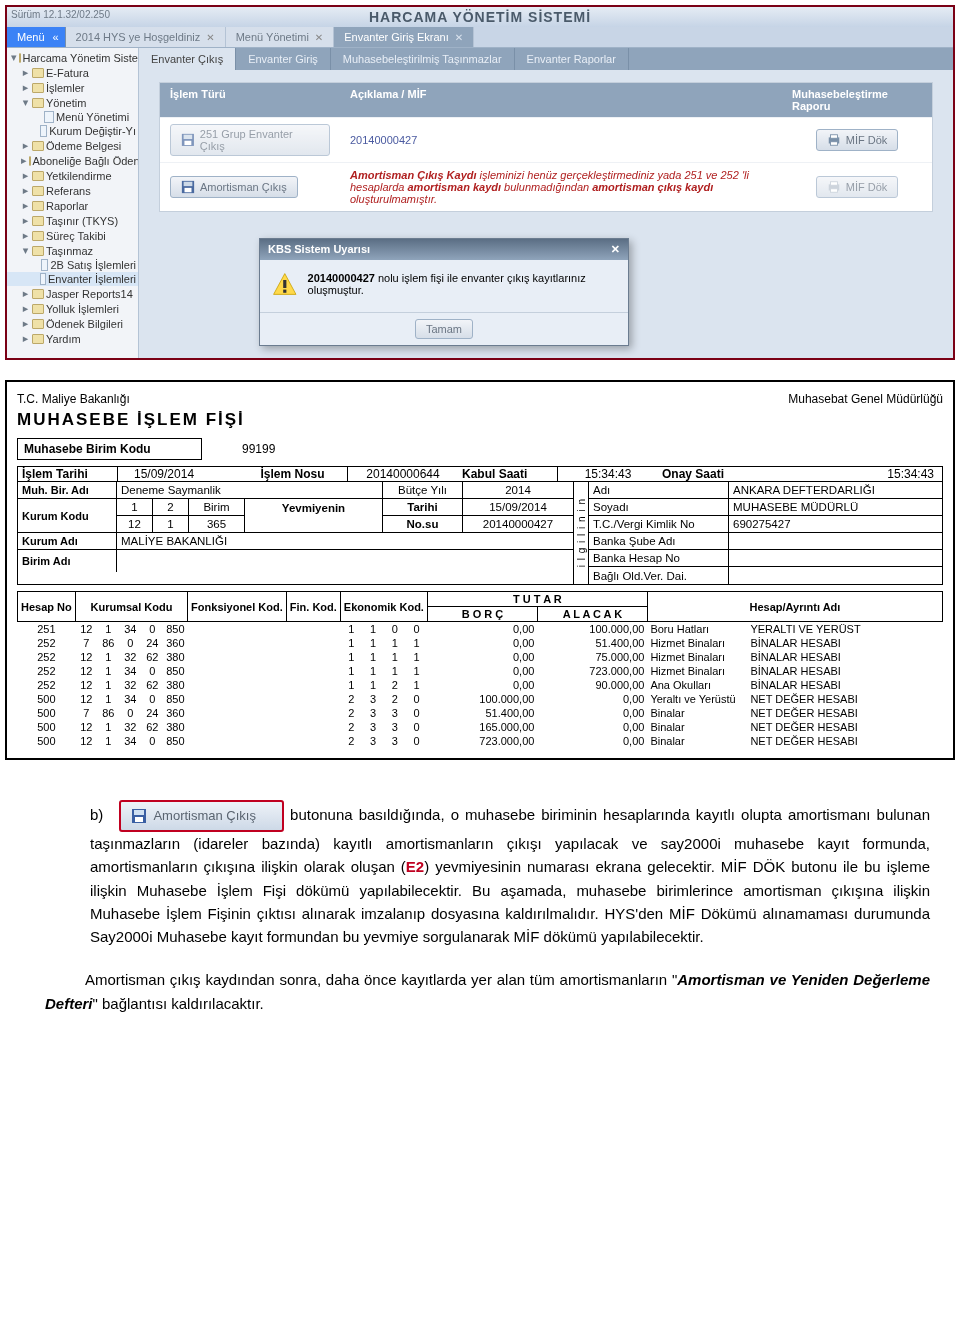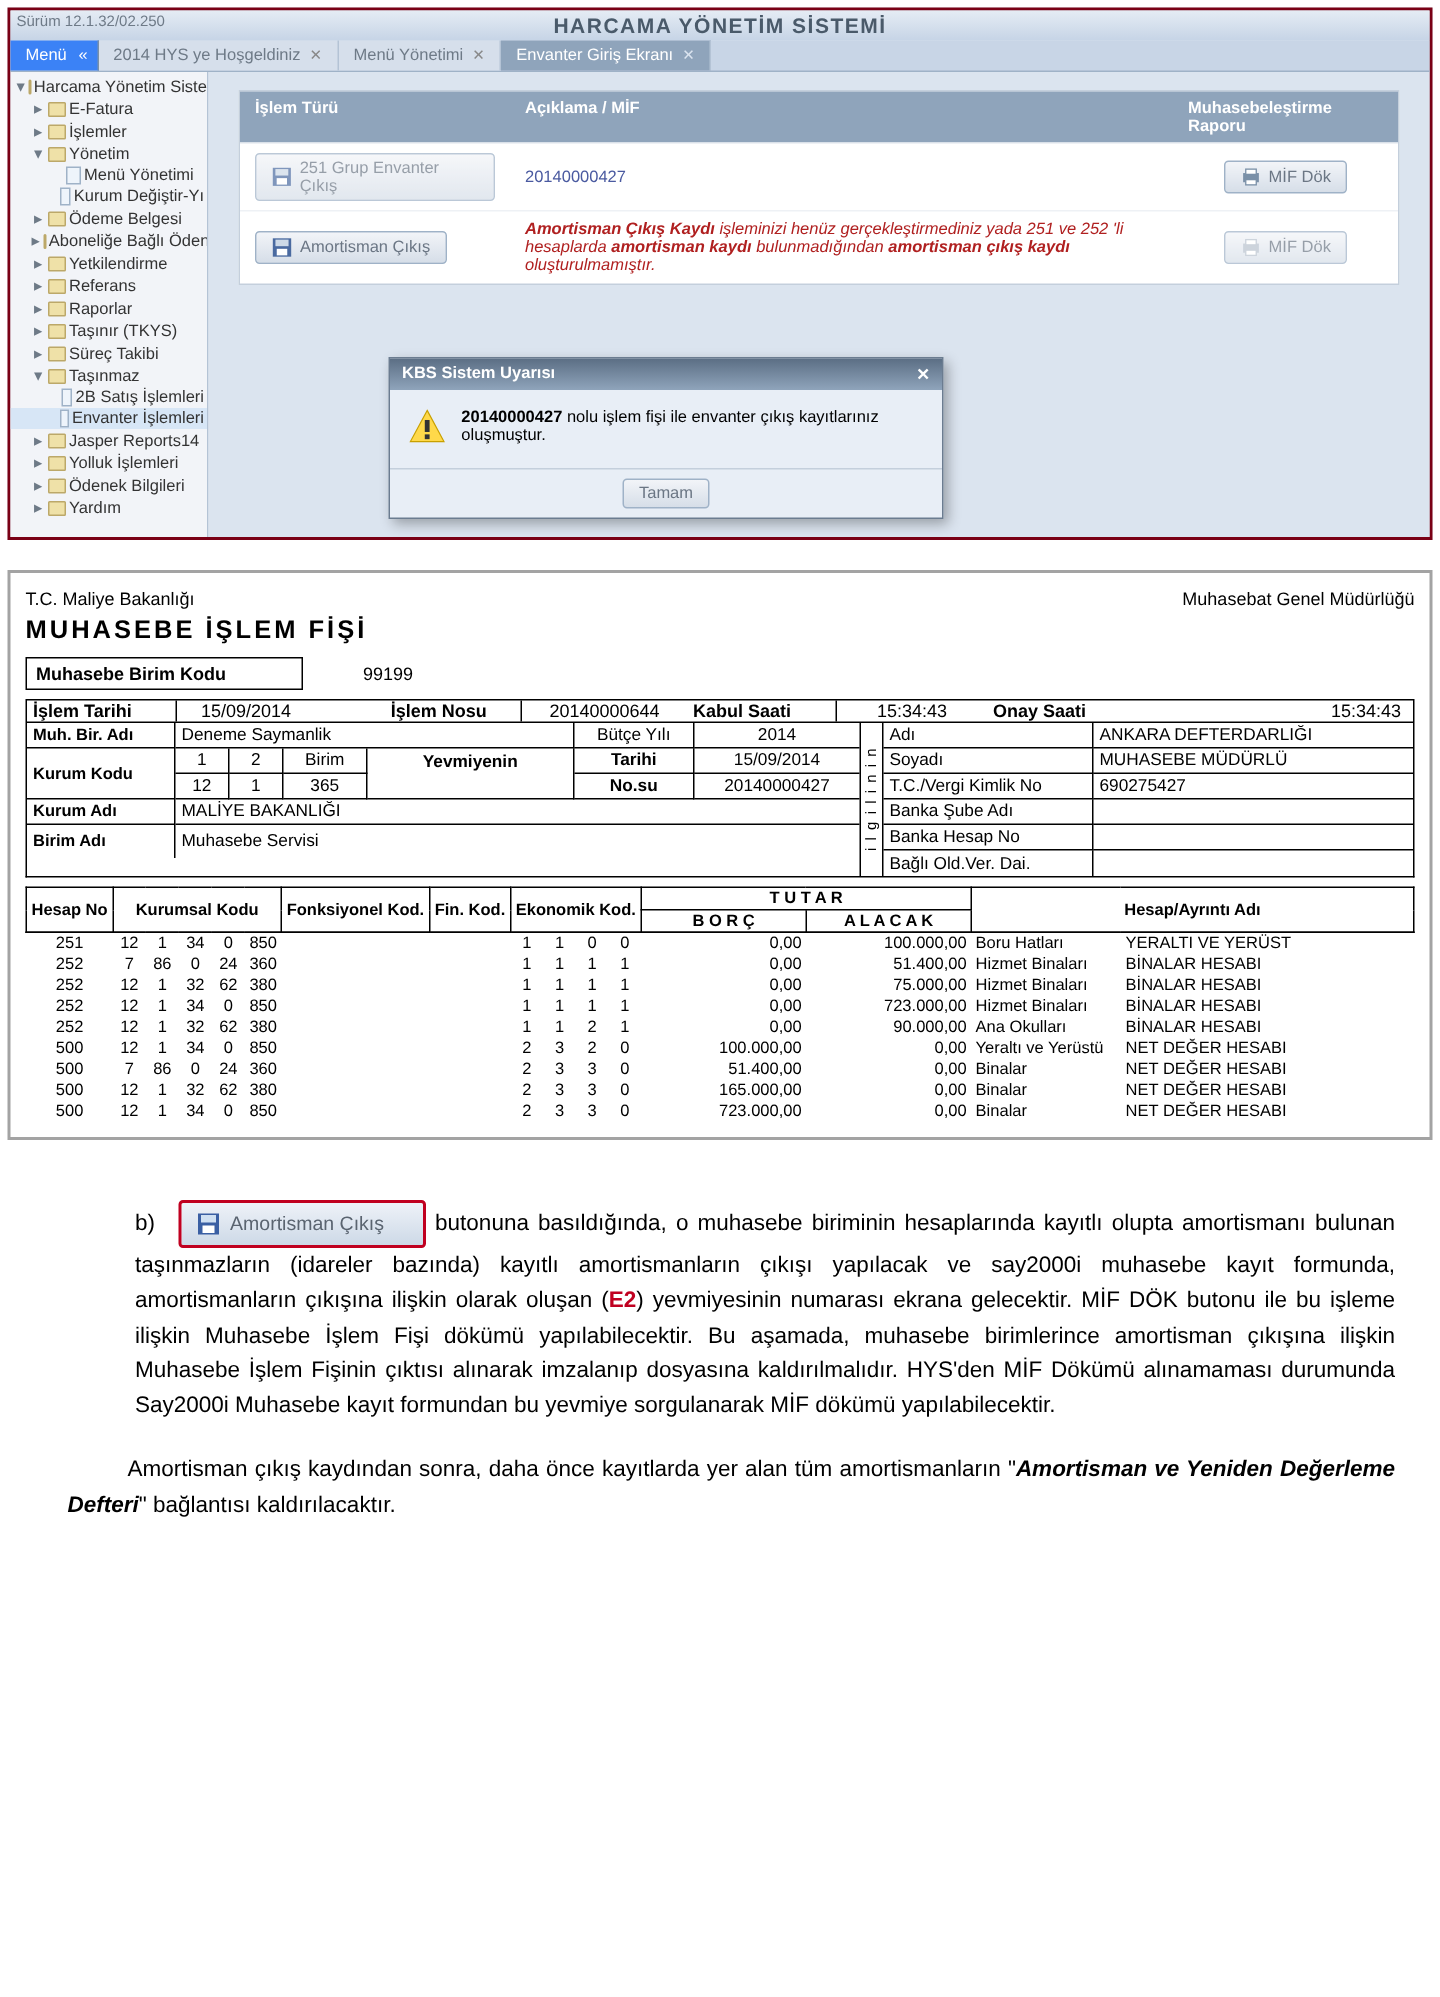--- a/index.html
+++ b/index.html
@@ -46,21 +46,21 @@
   .btn-g.disabled{opacity:.7;}
   .warn{color:#b02020; font-style:italic; font-size:11px;}
 
   .modal{position:absolute; left:120px; top:190px; width:370px; border:1px solid #6b7c90; box-shadow:3px 3px 8px rgba(0,0,0,.3); background:#e8eef6;}
   .modal-h{background:linear-gradient(#5b6e84,#8fa4bb); color:#fff; font-size:11px; font-weight:bold; padding:4px 8px; display:flex; justify-content:space-between;}
   .modal-b{display:flex; align-items:flex-start; gap:10px; padding:12px; font-size:11px;}
   .warn-icon{width:28px;height:28px;}
   .modal-f{text-align:center; padding:6px; border-top:1px solid #c4cfdc;}
 
   
-  .doc-wrap{border:2px solid #a3a3a3; margin:20px 5px 5px 5px; padding:10px; font-size:12px;}
+  .doc-wrap{border:2px solid #000000; margin:20px 5px 5px 5px; padding:10px; font-size:12px;}
   .doc-top{display:flex; justify-content:space-between;}
   .doc-title{font-size:17px; font-weight:bold; letter-spacing:2px; margin:4px 0 8px 0;}
   .box{border:1px solid #000; padding:3px 6px; font-size:12px;}
   .doc-r1{display:flex; align-items:center; gap:40px; margin-bottom:6px;}
   .mrow{display:flex; align-items:center; height:17px;}
   .mcell{border-bottom:1px solid #000; padding:0 4px; height:100%; display:flex; align-items:center;}
   .nolastb .mrow:last-child .mcell{border-bottom:none;}
   .lbl{border-right:1px solid #000; font-weight:normal;}
   .sm{font-size:11px;}
 
@@ -196,20 +196,26 @@
             <span>Ödenek Bilgileri</span>
           </li>
           <li class="lv1">
             <span class="tw">▸</span>
             <span class="folder-icon"></span>
             <span>Yardım</span>
           </li>
         </ul>
     </div>
     <div class="main">
+      <div class="subtabs" id="subtabs">
+          <div class="st active">Envanter Çıkış</div>
+          <div class="st">Envanter Giriş</div>
+          <div class="st">Muhasebeleştirilmiş Taşınmazlar</div>
+          <div class="st">Envanter Raporlar</div>
+        </div>
       <div class="panel">
         <div class="panel-head">
           <div class="ph-col ph1">İşlem Türü</div>
           <div class="ph-col ph2">Açıklama / MİF</div>
           <div class="ph-col ph3">Muhasebeleştirme Raporu</div>
         </div>
         <div class="panel-row">
           <div class="pc pc1"><span class="btn-g disabled">
                 <span class="bicon"><svg viewBox="0 0 16 16">
                     <rect x="1" y="1" width="14" height="14" fill="#4a6aa0"></rect>
@@ -332,21 +338,20 @@
           </div>
           <div style="display:flex;height:17px;">
             <div class="mcell lbl tac" style="width:36px;justify-content:center;">12</div>
             <div class="mcell lbl tac" style="width:36px;justify-content:center;">1</div>
             <div class="mcell lbl tac" style="width:56px;justify-content:center;">365</div>
             <div class="mcell lbl" style="width:138px;border-top:none;"></div>
             <div class="mcell lbl" style="width:80px;font-weight:bold;justify-content:center;">No.su</div>
             <div class="mcell" style="width:110px;justify-content:center;">20140000427</div>
           </div>
           <div class="mcell" style="height:17px;">MALİYE BAKANLIĞI</div>
-          <div class="mcell" style="height:22px;border-bottom:none;">Muhasebe Servisi</div>
         </div>
       </div>
     </div>
 
     <div style="width:15px;border-right:1px solid #000;display:flex;align-items:center;justify-content:center;">
       <span style="writing-mode:vertical-rl;transform:rotate(180deg);font-size:10px;letter-spacing:1px;">i l g i l i n i n</span>
     </div>
 
     <div style="flex:1;" class="nolastb">
       <div class="mrow">

